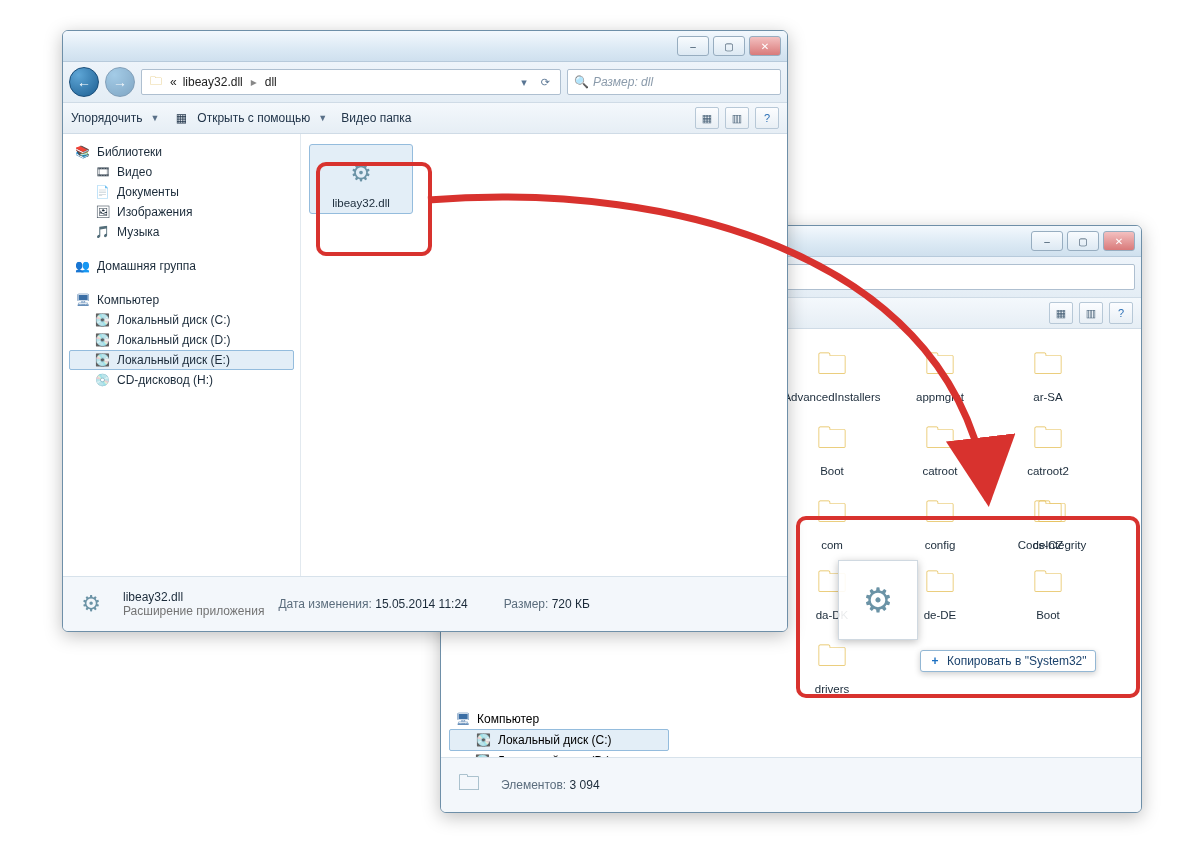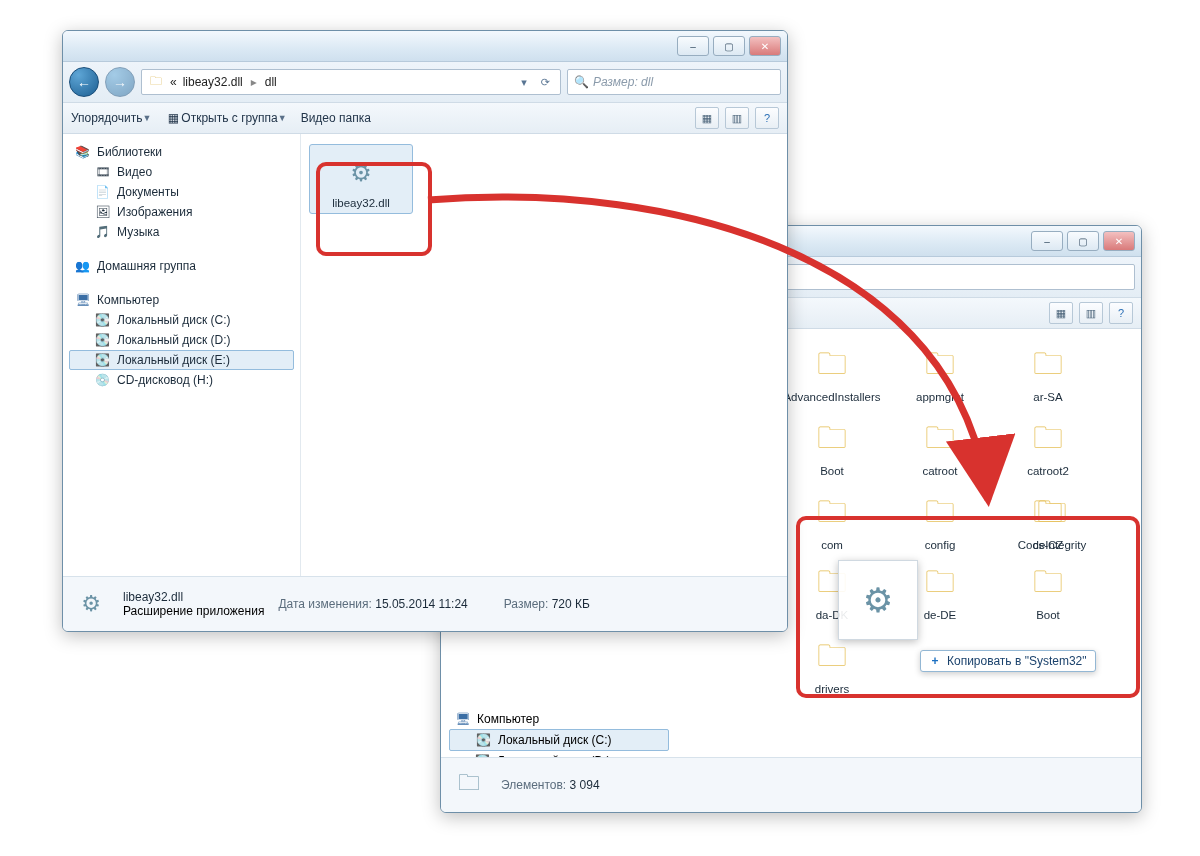--- a/index.html
+++ b/index.html
@@ -104,21 +104,21 @@
   .toolbar {
     height: 30px;
     display: flex;
     align-items: center;
     padding: 0 8px;
     gap: 14px;
     background: linear-gradient(#f4f8fc,#e6eef5);
     border-bottom: 1px solid #cfdbe6;
   }
   .tool {
-    display: flex; align-items: center; gap: 0;
+    display: flex; align-items: center; gap: 8px;
     color: #22354a; cursor: pointer;
   }
   .tool .dd { font-size: 9px; color: #5a7089; }
   .ticon { width: 16px; height: 16px; display:inline-flex; align-items:center; justify-content:center; font-size:12px; }
   .sp { flex: 1; }
   .viewopts { display: flex; gap: 6px; }
   .vbtn {
     width: 22px; height: 20px;
     border: 1px solid #b7c8d7;
     border-radius: 2px;
@@ -203,21 +203,21 @@
     border-top: 1px solid #d7e2eb;
     background: #f3f7fb;
     display: flex;
     align-items: center;
     padding: 4px 10px;
     gap: 14px;
     font-size: 12px;
   }
   .status .sic { width:36px; height:36px; display:flex; align-items:center; justify-content:center; font-size:22px; color:#6b93a6; }
   .status .meta { display:flex; flex-direction:column; }
-  .status .row { color:#000000; }
+  .status .row { color:#737373; }
   .status .em { color:#1b2b3a; }
   .status .cols { display:flex; gap:36px; color:#5b6d7d; }
 
   
   .hl {
     position: absolute;
     border: 4px solid #d8322e;
     border-radius: 10px;
     pointer-events: none;
   }
@@ -405,21 +405,21 @@
       </div>
     </div>
 
     <div class="toolbar">
       <div class="tool">
         <span>Упорядочить</span>
         <span class="dd">▼</span>
       </div>
       <div class="tool">
         <span class="ticon">▦</span>
-        <span>Открыть с группа</span>
+        <span>Открыть с помощью</span>
         <span class="dd">▼</span>
       </div>
       <div class="tool">
         <span>Видео папка</span>
       </div>
       <div class="sp"></div>
       <div class="viewopts">
         <div class="vbtn">▦</div>
         <div class="vbtn">▥</div>
         <div class="vbtn" style="color:#2a6fb6;">?</div>

